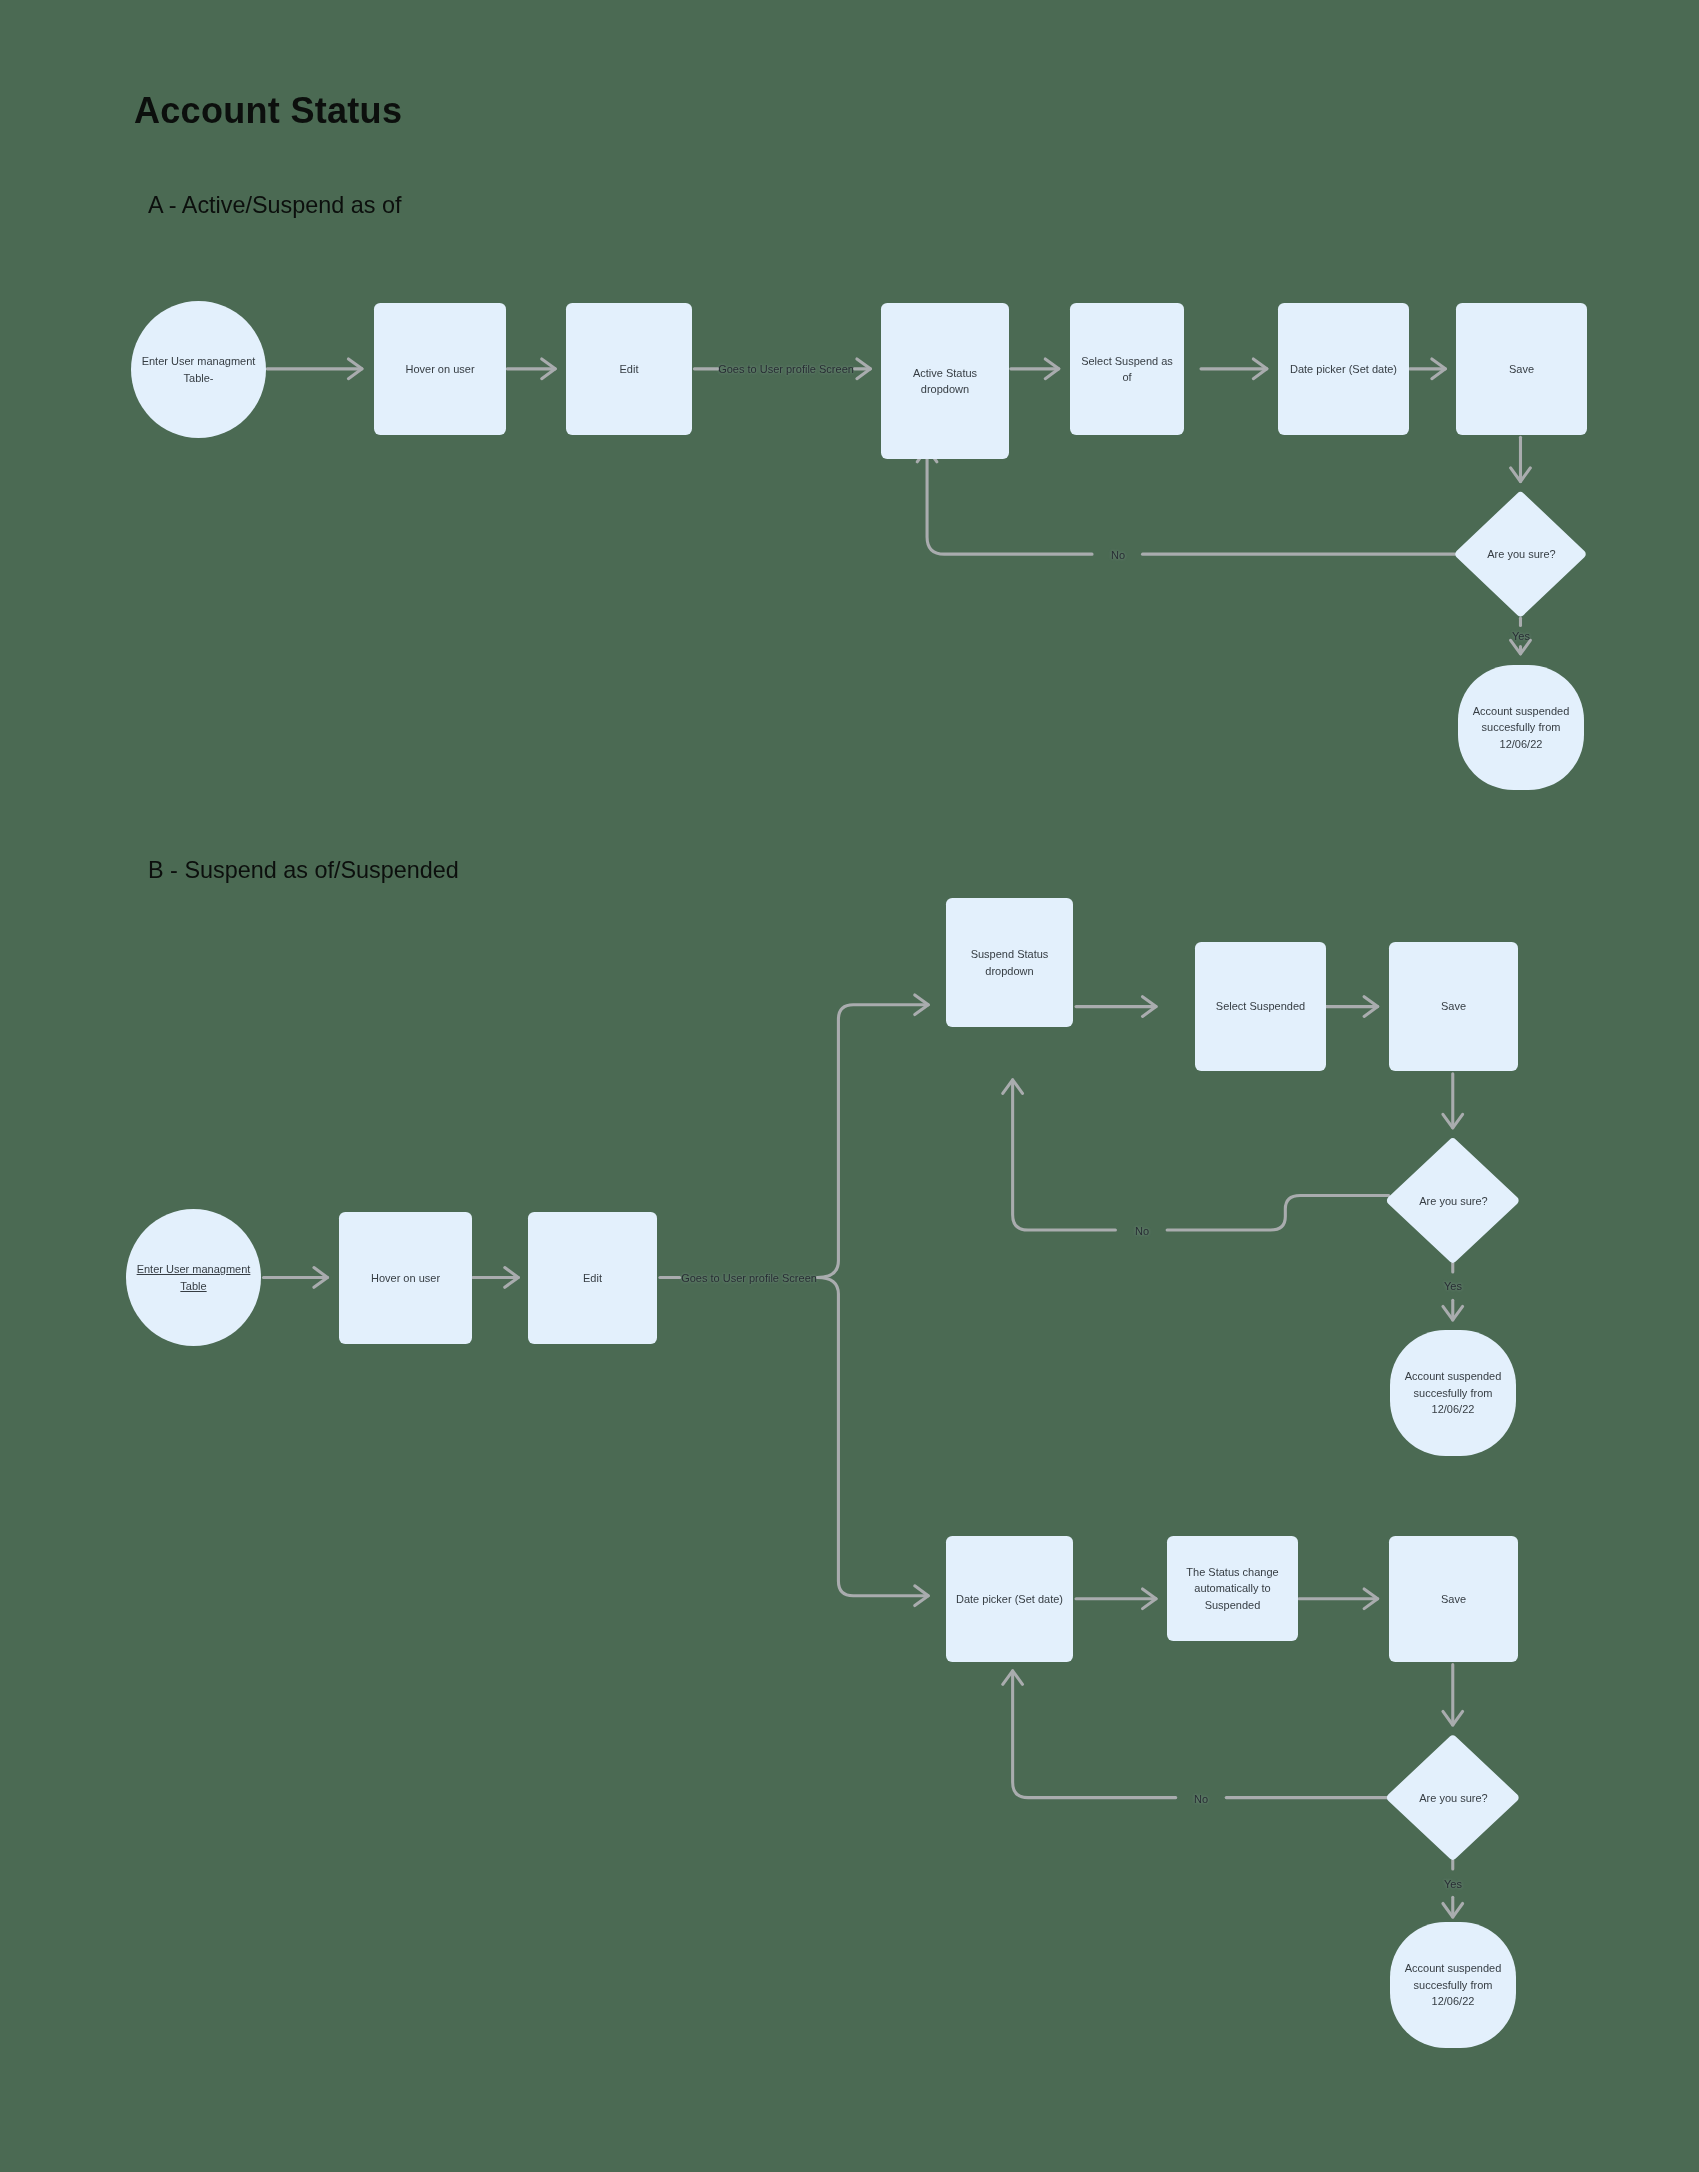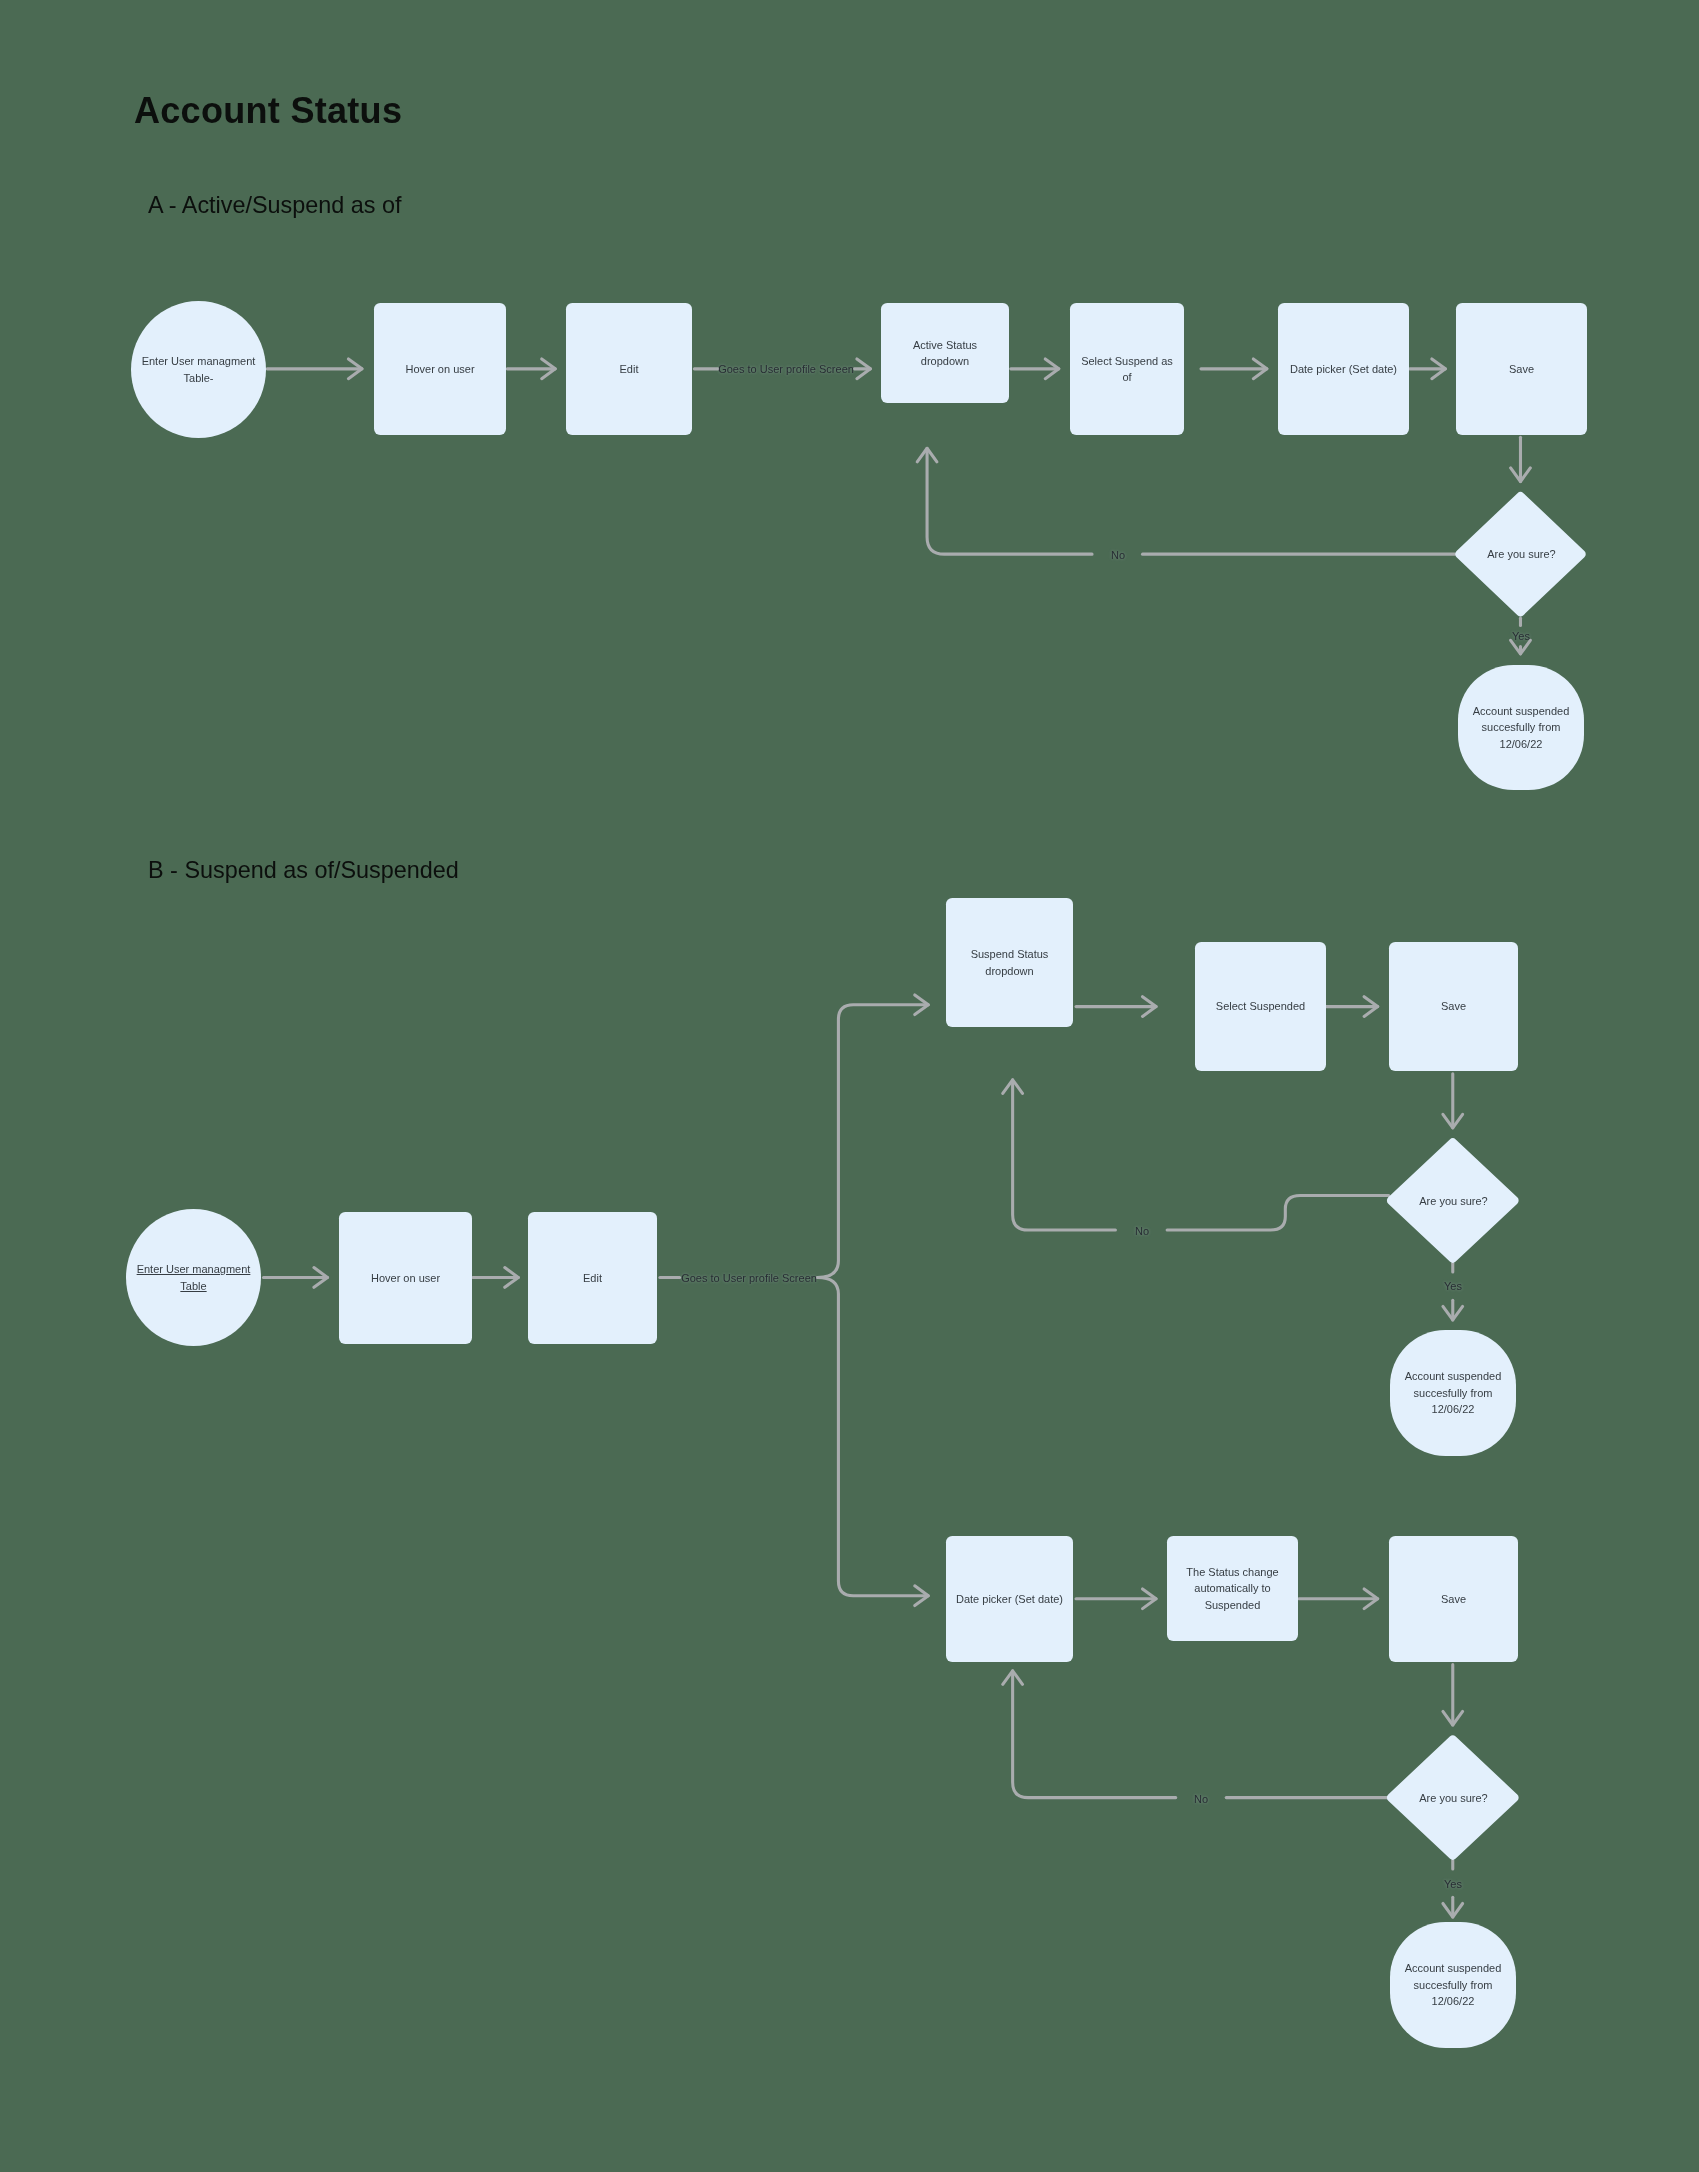--- a/index.html
+++ b/index.html
@@ -110,21 +110,21 @@
 <div class="node ellipse" style="left:131px;top:301px;width:135px;height:137px;">
     <span>Enter User managment Table-</span>
   </div>
 <div class="node" style="left:374px;top:303px;width:132px;height:132px;">
     <span>Hover on user</span>
   </div>
 <div class="node" style="left:566px;top:303px;width:126px;height:132px;">
     <span>Edit</span>
   </div>
 <div class="edge-label" style="left:786px;top:369px;">Goes to User profile Screen</div>
-<div class="node" style="left:881px;top:303px;width:128px;height:100px;">
+<div class="node" style="left:881px;top:303px;width:128px;height:156px;">
     <span>Active Status dropdown</span>
   </div>
 <div class="node" style="left:1070px;top:303px;width:114px;height:132px;">
     <span>Select Suspend as of</span>
   </div>
 <div class="node" style="left:1278px;top:303px;width:131px;height:132px;">
     <span>Date picker (Set date)</span>
   </div>
 <div class="node" style="left:1456px;top:303px;width:131px;height:132px;">
     <span>Save</span>

